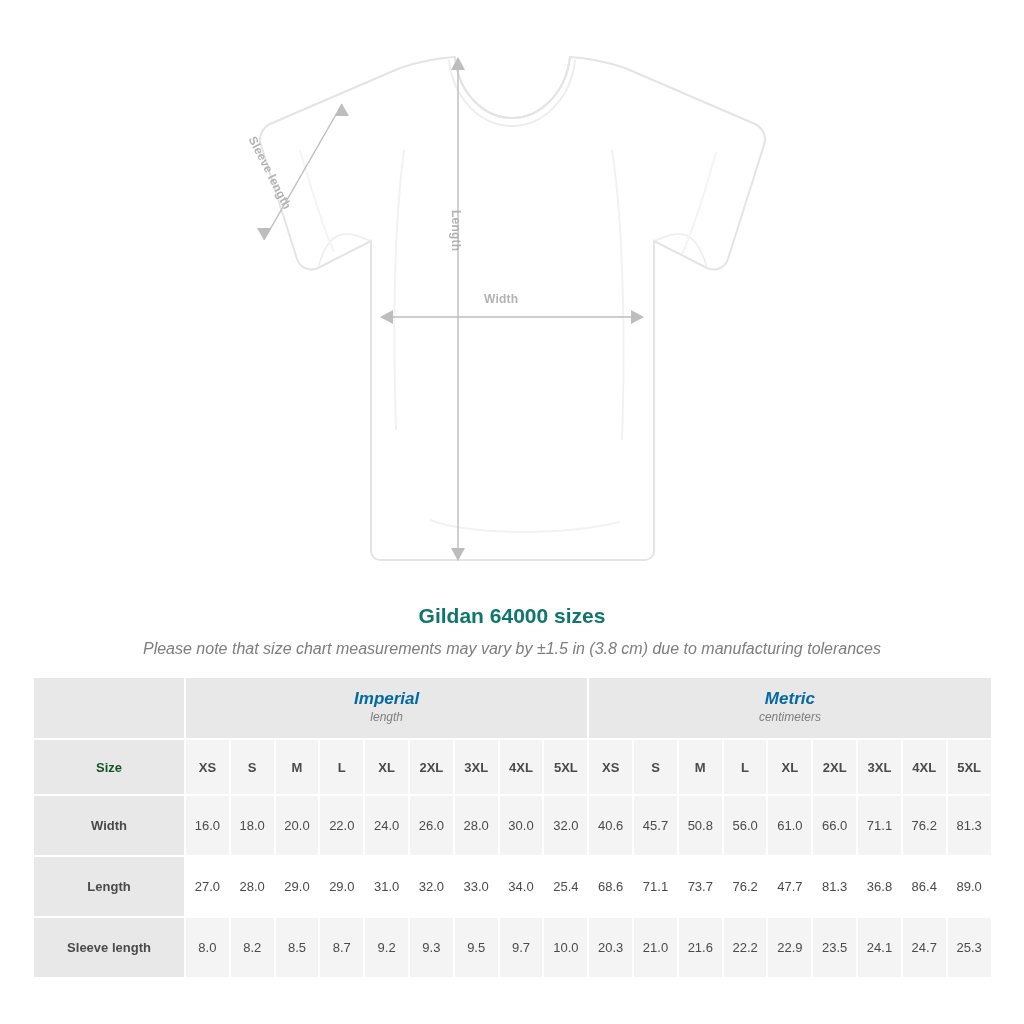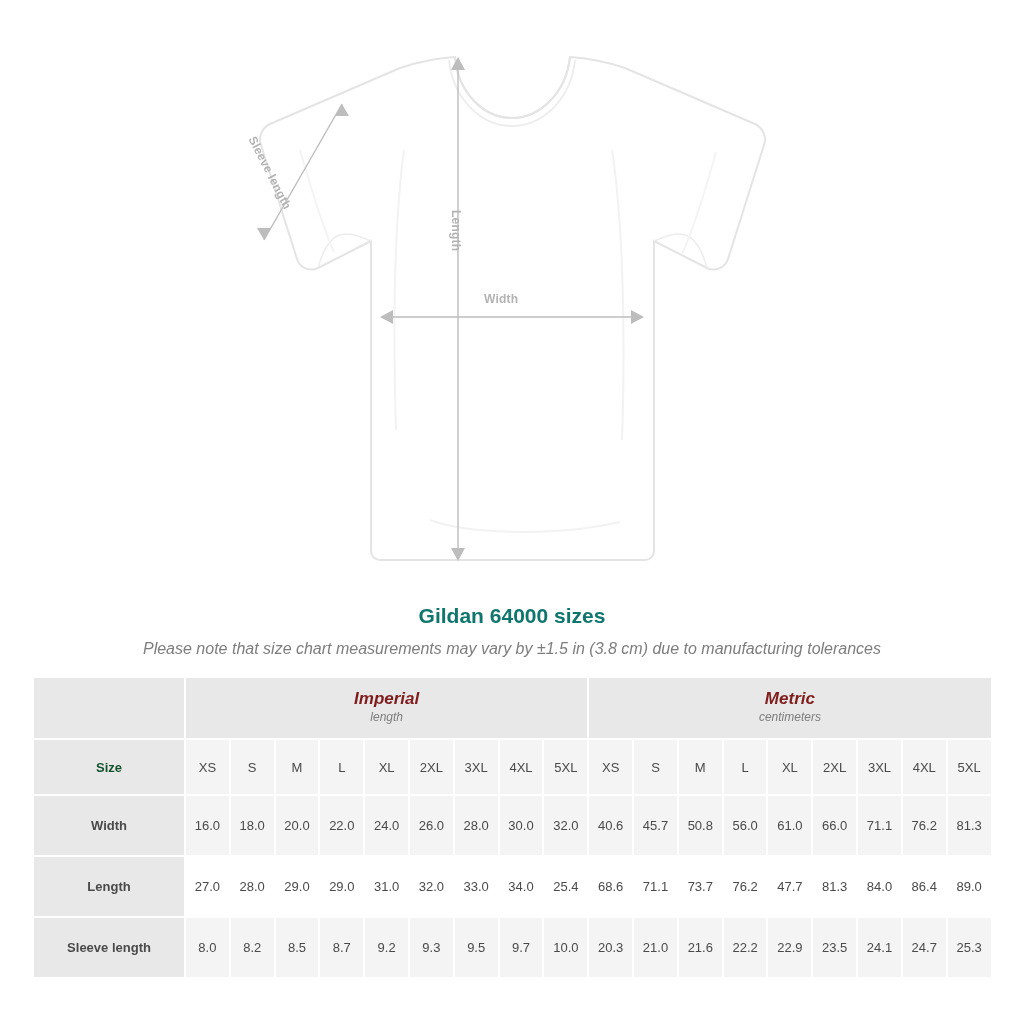--- a/index.html
+++ b/index.html
@@ -94,36 +94,36 @@
     padding: 0;
   }
   .unit-head {
     background: #e8e8e8;
     height: 60px;
   }
   .unit-head .unit-title {
     font-size: 17px;
     font-style: italic;
     font-weight: bold;
-    color: #7f1d1d;
+    color: #0369a1;
     line-height: 1.15;
   }
   .unit-head .unit-sub {
     font-size: 12px;
     font-style: italic;
     color: #7d7d7d;
     line-height: 1.6;
   }
   .corner-cell {
     background: #e8e8e8;
   }
   tr.head-row td {
     height: 54px;
     background: #f4f4f4;
-    font-weight: normal;
+    font-weight: bold;
     color: #4a4a4a;
   }
   tr.head-row td.rowlabel {
     background: #e8e8e8;
     font-weight: bold;
     color: #14532d;
   }
   tr.data-row td {
     height: 59px;
     background: #ffffff;
@@ -301,21 +301,21 @@
           <td>32.0</td>
           <td>33.0</td>
           <td>34.0</td>
           <td>25.4</td>
           <td>68.6</td>
           <td>71.1</td>
           <td>73.7</td>
           <td>76.2</td>
           <td>47.7</td>
           <td>81.3</td>
-          <td>84.0</td>
+          <td>36.8</td>
           <td>86.4</td>
           <td>89.0</td>
         </tr>
 
         <tr class="data-row shaded">
           <td class="rowlabel">Sleeve length</td>
           <td>8.0</td>
           <td>8.2</td>
           <td>8.5</td>
           <td>8.7</td>

